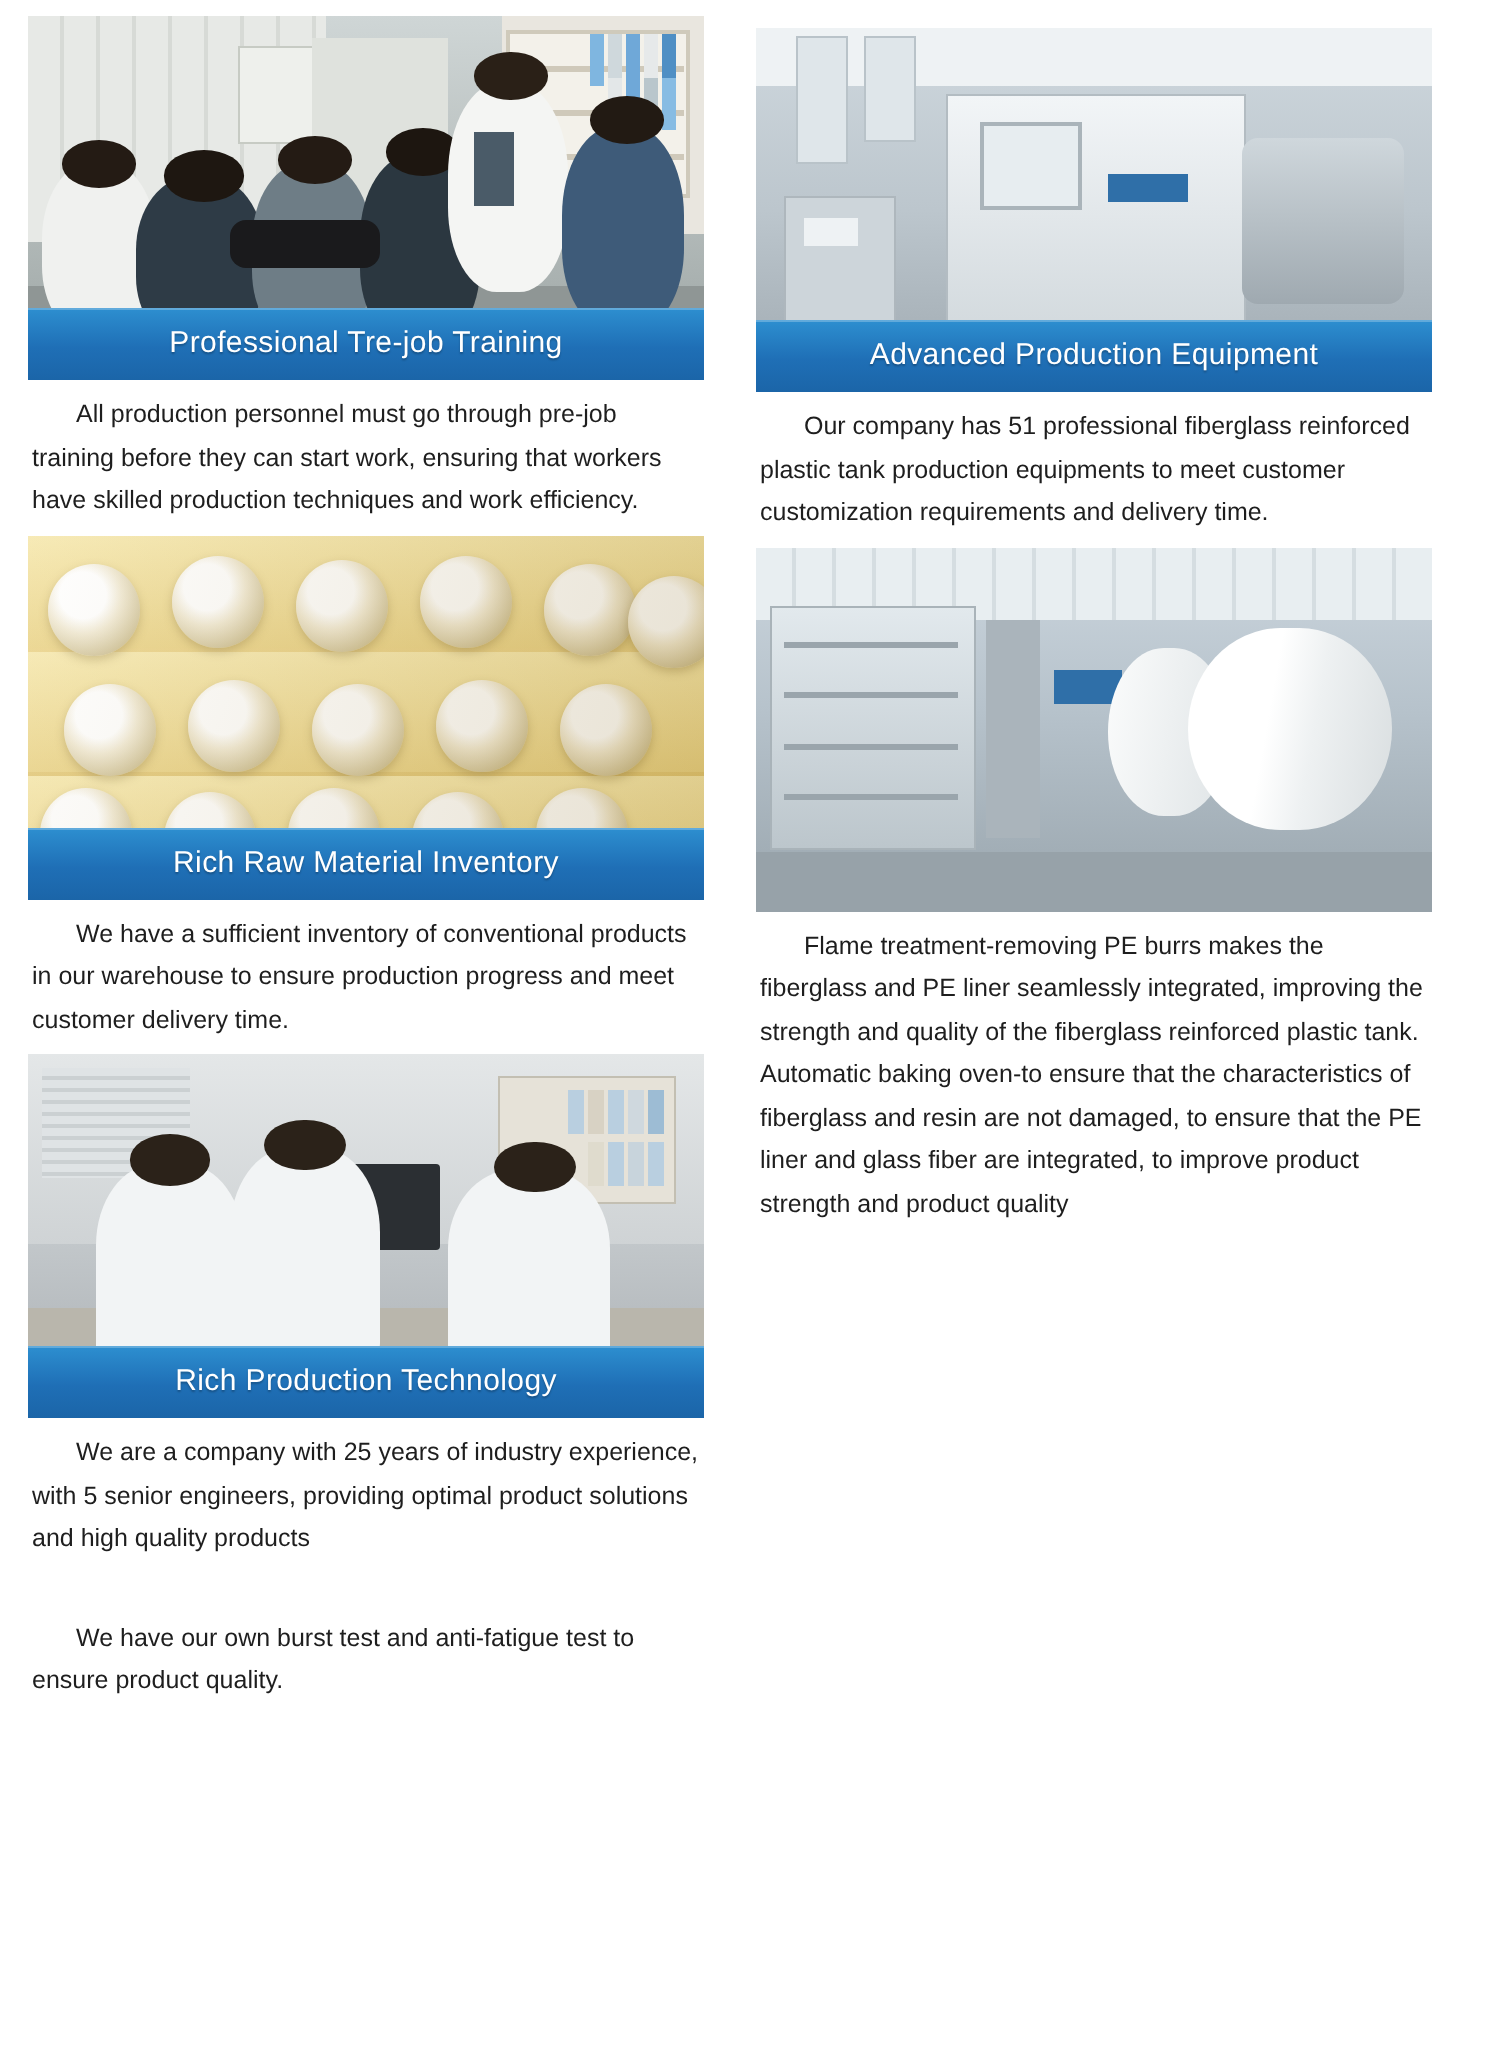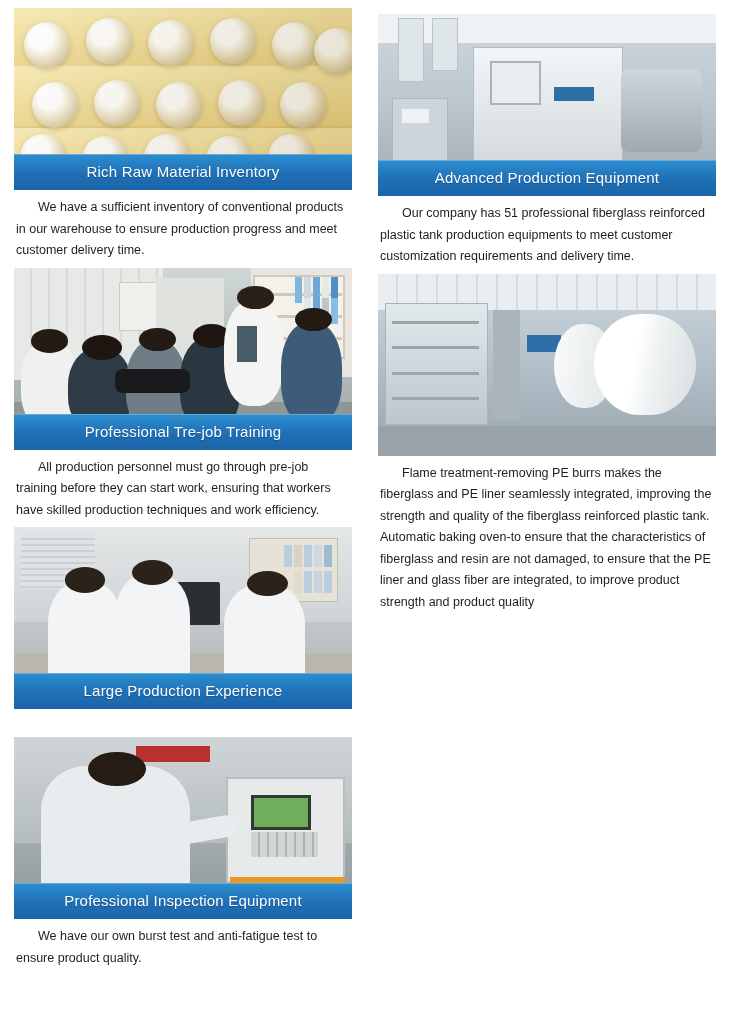--- a/index.html
+++ b/index.html
@@ -158,49 +158,20 @@
   .s7 .head { left:22%; top:8%; width:17%; height:19%; background:#241c15; border-radius:50%; }
   .s7 .arm { left:40%; top:46%; width:26%; height:12%; background:#e9ecee; border-radius:20px; transform:rotate(-10deg); }
 </style>
 </head>
 <body>
 
 <div class="page">
   <div class="columns">
 
     <div class="col">
-
-      <div class="block">
-        <div class="figure">
-          <div class="scene s3">
-            <div class="sh row" style="top:-2%"></div>
-            <div class="sh row" style="top:32%"></div>
-            <div class="sh row" style="top:66%"></div>
-            <div class="sh bob" style="left:10px;  top:14px;"></div>
-            <div class="sh bob" style="left:72px;  top:10px;"></div>
-            <div class="sh bob" style="left:134px; top:12px;"></div>
-            <div class="sh bob" style="left:196px; top:10px;"></div>
-            <div class="sh bob" style="left:258px; top:14px;"></div>
-            <div class="sh bob" style="left:300px; top:20px;"></div>
-            <div class="sh bob" style="left:18px;  top:74px;"></div>
-            <div class="sh bob" style="left:80px;  top:72px;"></div>
-            <div class="sh bob" style="left:142px; top:74px;"></div>
-            <div class="sh bob" style="left:204px; top:72px;"></div>
-            <div class="sh bob" style="left:266px; top:74px;"></div>
-            <div class="sh bob" style="left:6px;   top:126px;"></div>
-            <div class="sh bob" style="left:68px;  top:128px;"></div>
-            <div class="sh bob" style="left:130px; top:126px;"></div>
-            <div class="sh bob" style="left:192px; top:128px;"></div>
-            <div class="sh bob" style="left:254px; top:126px;"></div>
-            <div class="sh shade"></div>
-          </div>
-          <div class="caption-bar">Rich Raw Material Inventory</div>
-        </div>
-        <p class="para">We have a sufficient inventory of conventional products in our warehouse to ensure production progress and meet customer delivery time.</p>
-      </div>
 
       <div class="block">
         <div class="figure">
           <div class="scene s1">
             <div class="sh wallL"></div>
             <div class="sh wallR"></div>
             <div class="sh shelf"></div>
             <div class="sh shelfline" style="top:14%"></div>
             <div class="sh shelfline" style="top:26%"></div>
             <div class="sh shelfline" style="top:38%"></div>
@@ -233,20 +204,49 @@
             <div class="sh p" style="left:62%; top:18%; width:18%; height:58%; background:#f4f5f3;"></div>
             <div class="sh head" style="left:66%; top:10%; width:11%; height:13%; background:#2a2017;"></div>
             <div class="sh" style="left:66%; top:32%; width:6%; height:20%; background:#4a5b68;"></div>
             <div class="sh p" style="left:79%; top:30%; width:18%; height:56%; background:#3e5b79;"></div>
             <div class="sh head" style="left:83%; top:22%; width:11%; height:13%; background:#221a13;"></div>
             <div class="sh" style="left:30%; top:56%; width:22%; height:13%; background:#1a1a1c; border-radius:8px;"></div>
           </div>
           <div class="caption-bar">Professional Tre-job Training</div>
         </div>
         <p class="para">All production personnel must go through pre-job training before they can start work, ensuring that workers have skilled production techniques and work efficiency.</p>
+      </div>
+
+      <div class="block">
+        <div class="figure">
+          <div class="scene s3">
+            <div class="sh row" style="top:-2%"></div>
+            <div class="sh row" style="top:32%"></div>
+            <div class="sh row" style="top:66%"></div>
+            <div class="sh bob" style="left:10px;  top:14px;"></div>
+            <div class="sh bob" style="left:72px;  top:10px;"></div>
+            <div class="sh bob" style="left:134px; top:12px;"></div>
+            <div class="sh bob" style="left:196px; top:10px;"></div>
+            <div class="sh bob" style="left:258px; top:14px;"></div>
+            <div class="sh bob" style="left:300px; top:20px;"></div>
+            <div class="sh bob" style="left:18px;  top:74px;"></div>
+            <div class="sh bob" style="left:80px;  top:72px;"></div>
+            <div class="sh bob" style="left:142px; top:74px;"></div>
+            <div class="sh bob" style="left:204px; top:72px;"></div>
+            <div class="sh bob" style="left:266px; top:74px;"></div>
+            <div class="sh bob" style="left:6px;   top:126px;"></div>
+            <div class="sh bob" style="left:68px;  top:128px;"></div>
+            <div class="sh bob" style="left:130px; top:126px;"></div>
+            <div class="sh bob" style="left:192px; top:128px;"></div>
+            <div class="sh bob" style="left:254px; top:126px;"></div>
+            <div class="sh shade"></div>
+          </div>
+          <div class="caption-bar">Rich Raw Material Inventory</div>
+        </div>
+        <p class="para">We have a sufficient inventory of conventional products in our warehouse to ensure production progress and meet customer delivery time.</p>
       </div>
 
       <div class="block">
         <div class="figure">
           <div class="scene s5">
             <div class="sh wall"></div>
             <div class="sh blind"></div>
             <div class="sh cab"></div>
             <div class="sh files" style="right:6%; top:10%">
               <div class="file"></div>
@@ -265,40 +265,26 @@
             <div class="sh mon"></div>
             <div class="sh white" style="left:10%; top:30%; width:22%; height:56%;"></div>
             <div class="sh head" style="left:15%; top:22%; width:12%; height:14%;"></div>
             <div class="sh white" style="left:30%; top:26%; width:22%; height:58%;"></div>
             <div class="sh head" style="left:35%; top:18%; width:12%; height:14%;"></div>
             <div class="sh white" style="left:62%; top:32%; width:24%; height:54%;"></div>
             <div class="sh head" style="left:69%; top:24%; width:12%; height:14%;"></div>
             <div class="sh" style="left:2%; bottom:4%; width:24%; height:12%; background:#f3f4f3;"></div>
             <div class="sh" style="right:4%; bottom:3%; width:20%; height:10%; background:#eceff0;"></div>
           </div>
-          <div class="caption-bar">Large Production Experience</div>
-        </div>
+          <div class="caption-bar">Rich Production Technology</div>
+        </div>
+        <p class="para">We are a company with 25 years of industry experience, with 5 senior engineers, providing optimal product solutions and high quality products</p>
       </div>
 
       <div class="block" style="margin-top:28px;">
-        <div class="figure">
-          <div class="scene s7">
-            <div class="sh wall"></div>
-            <div class="sh sign"></div>
-            <div class="sh cab"></div>
-            <div class="sh screen"></div>
-            <div class="sh keys"></div>
-            <div class="sh strip"></div>
-            <div class="sh man"></div>
-            <div class="sh head"></div>
-            <div class="sh arm"></div>
-            <div class="sh" style="left:0; bottom:0; width:100%; height:10%; background:#7e8789;"></div>
-          </div>
-          <div class="caption-bar">Professional Inspection Equipment</div>
-        </div>
         <p class="para">We have our own burst test and anti-fatigue test to ensure product quality.</p>
       </div>
 
     </div>
 
     <div class="col">
 
       <div class="block">
       </div>
 

